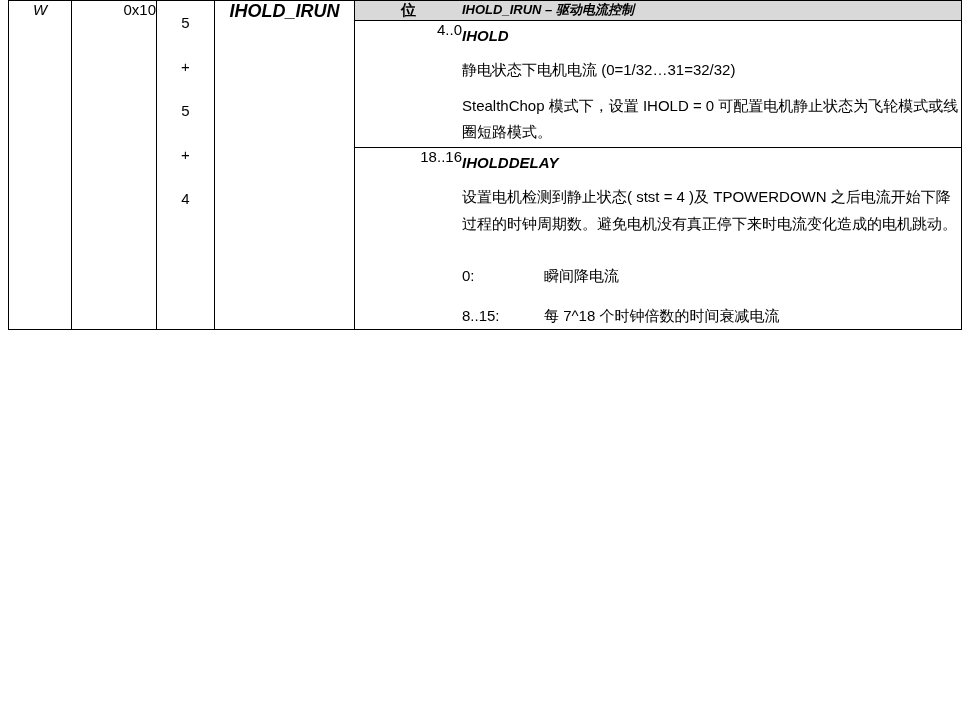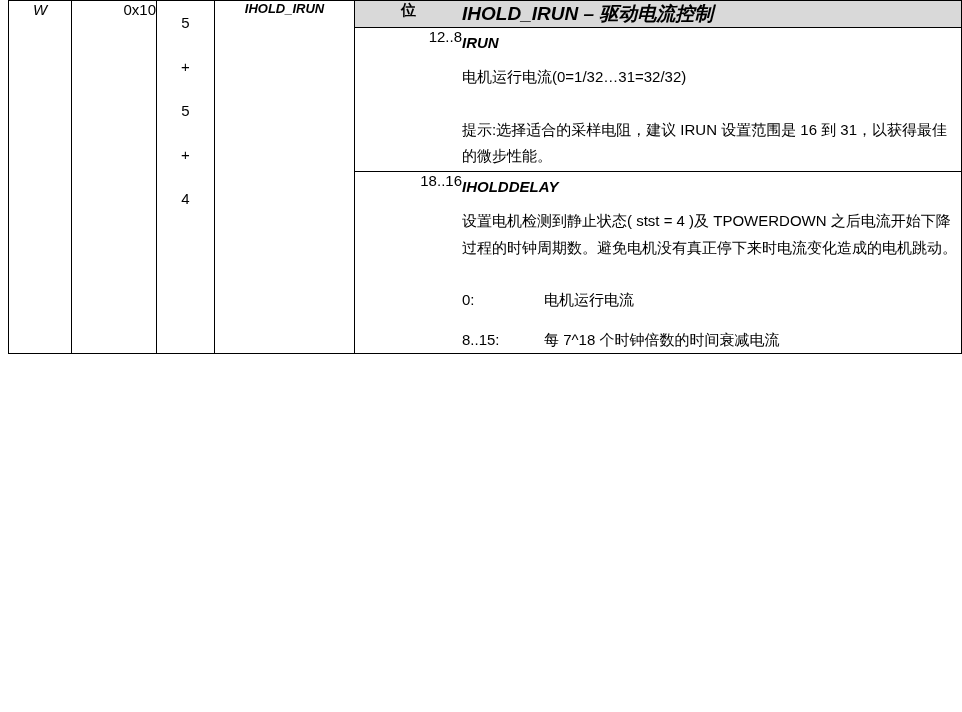--- a/index.html
+++ b/index.html
@@ -47,21 +47,21 @@
   }
   .bits-sum {
     text-align: center;
     font-size: 15px;
     line-height: 44px;
     padding-top: 240px;
   }
   .bits-sum div { line-height: 44px; }
   .name-cell {
     text-align: center;
-    font-size: 13px;
+    font-size: 18px;
     font-style: italic;
     font-weight: bold;
     padding-top: 340px;
   }
 
   
   table.desc-table {
     border-collapse: collapse;
     table-layout: fixed;
     width: 100%;
@@ -82,21 +82,21 @@
   }
   .hdr-bits {
     text-align: center;
     font-weight: bold;
     font-size: 15px;
     padding: 7px 8px 7px 8px;
   }
   .hdr-title {
     font-weight: bold;
     font-style: italic;
-    font-size: 19px;
+    font-size: 13px;
     padding: 7px 8px 7px 10px;
     border-left: 1px solid #000000;
   }
   .bits-num {
     text-align: right;
     font-size: 15px;
     padding: 8px 10px 8px 6px;
   }
   .desc-body {
     border-left: 1px solid #000000;
@@ -154,38 +154,38 @@
             <colgroup>
               <col class="d-bits">
               <col class="d-body">
             </colgroup>
             <tbody>
               <tr class="hdr-row">
                 <td class="hdr-bits">位</td>
                 <td class="hdr-title">IHOLD_IRUN – 驱动电流控制</td>
               </tr>
 
-
               <tr>
-                <td class="bits-num">12..8</td>
+                <td class="bits-num">4..0</td>
                 <td class="desc-body">
-                  <div class="field-name">IRUN</div>
-                  <p class="spacer">电机运行电流(0=1/32…31=32/32)</p>
-                  <p>提示:选择适合的采样电阻，建议 IRUN 设置范围是 16 到 31，以获得最佳的微步性能。</p>
+                  <div class="field-name">IHOLD</div>
+                  <p>静电状态下电机电流 (0=1/32…31=32/32)</p>
+                  <p>StealthChop 模式下，设置 IHOLD = 0 可配置电机静止状态为飞轮模式或线圈短路模式。</p>
                 </td>
               </tr>
+
 
               <tr>
                 <td class="bits-num">18..16</td>
                 <td class="desc-body">
                   <div class="field-name">IHOLDDELAY</div>
                   <p class="spacer">设置电机检测到静止状态( stst = 4 )及 TPOWERDOWN 之后电流开始下降过程的时钟周期数。避免电机没有真正停下来时电流变化造成的电机跳动。</p>
                   <div class="kv">
                     <span class="k">0:</span>
-                    <span class="v">电机运行电流</span>
+                    <span class="v">瞬间降电流</span>
                   </div>
                   <div style="height:14px"></div>
                   <div class="kv">
                     <span class="k">8..15:</span>
                     <span class="v nowrap">每 7^18 个时钟倍数的时间衰减电流</span>
                   </div>
                 </td>
               </tr>
             </tbody>
           </table>

